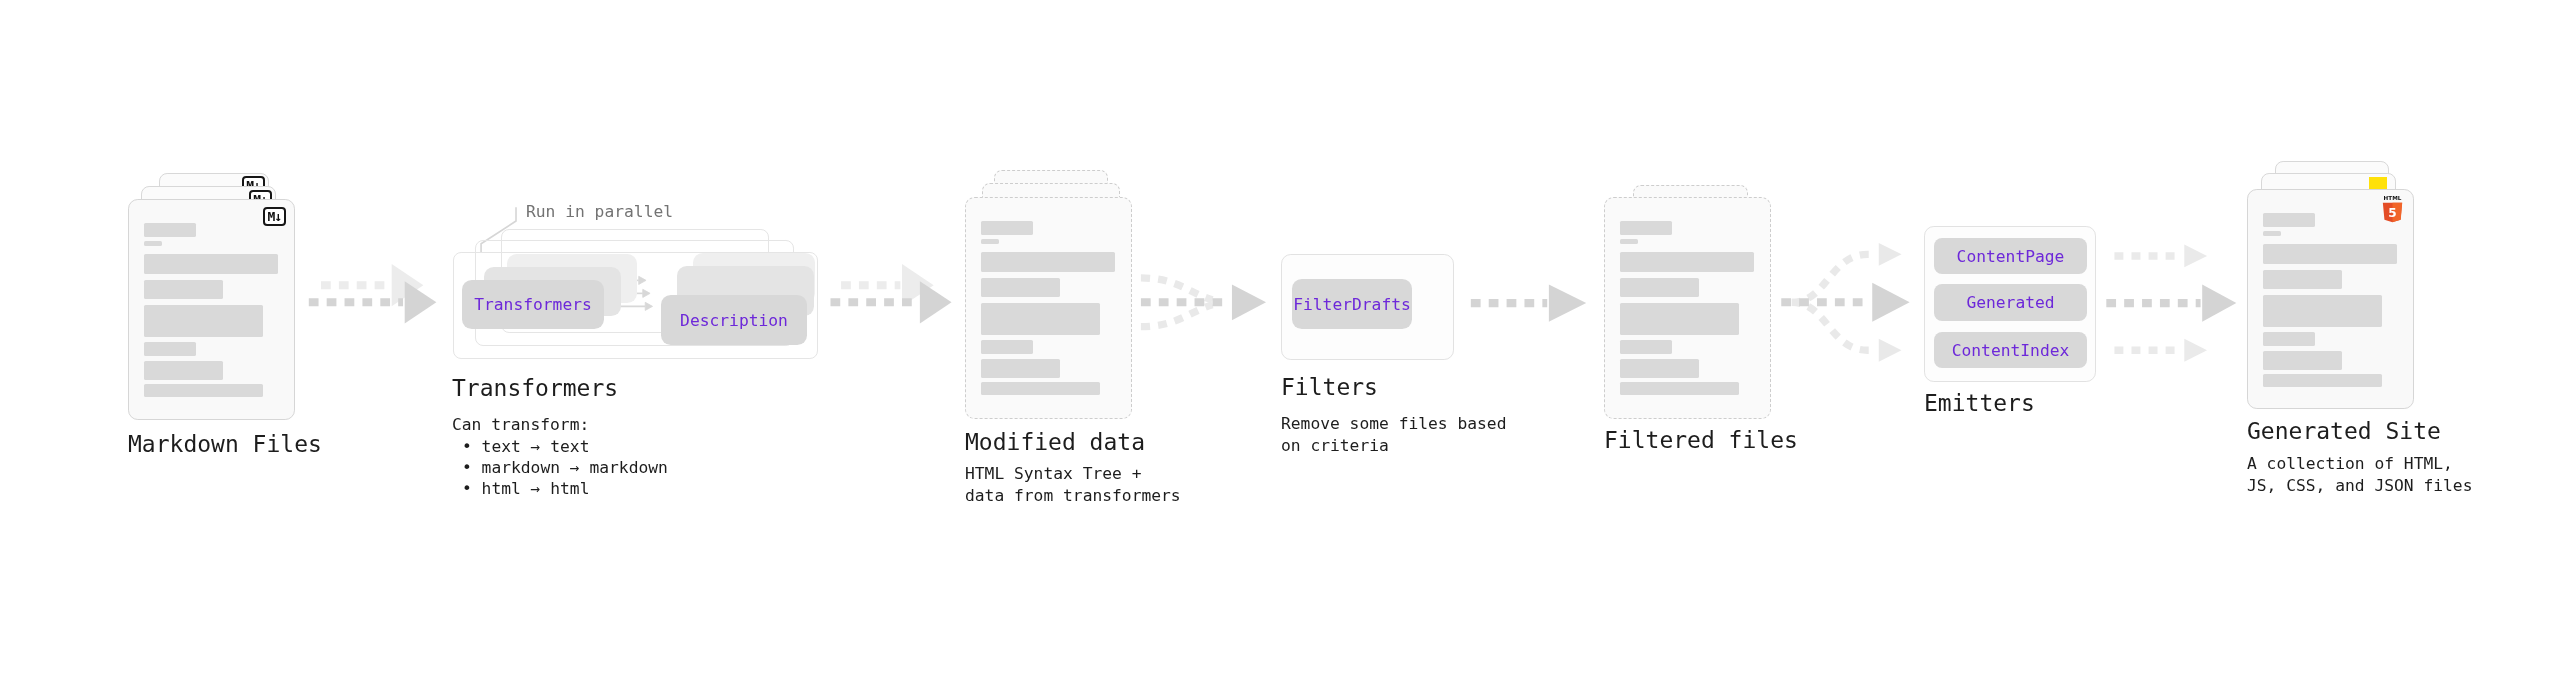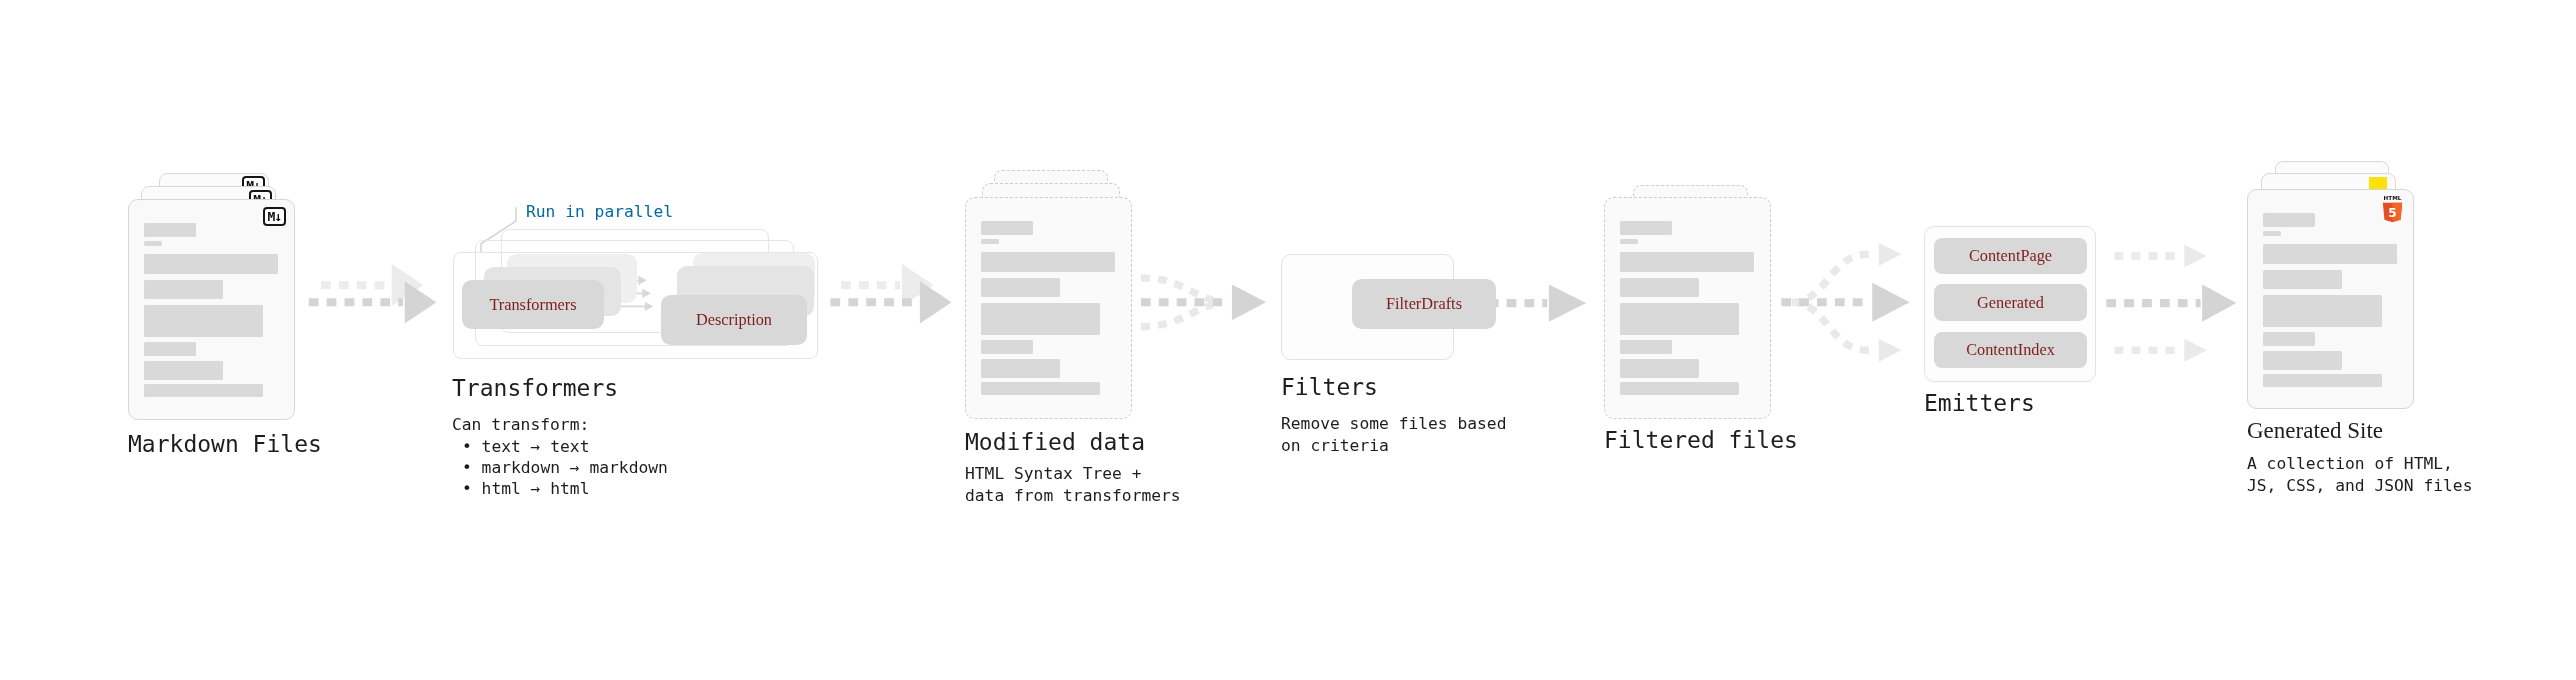--- a/index.html
+++ b/index.html
@@ -18,30 +18,30 @@
     font-weight:700;font-size:13px;line-height:15.4px;padding:0 2.4px;color:#111;letter-spacing:-0.8px;}
   .css-badge{position:absolute;right:6.5px;top:2.4px;display:flex;flex-direction:column;align-items:center;gap:0.8px;}
   .css-txt{font-size:6.5px;font-weight:700;color:#111;line-height:6.5px;letter-spacing:0;margin-top:11px;}
   .css-bar{width:16.3px;height:3.3px;background:#2962ff;border-radius:0.8px;}
   .js-badge{position:absolute;right:8.1px;top:3.3px;width:18px;height:12.2px;background:#ffe10a;}
   .h5top{font:700 7px "DejaVu Sans",sans-serif;text-anchor:middle;fill:#111;}
   .h5num{font:700 15px "DejaVu Sans",sans-serif;text-anchor:middle;fill:#fff;}
   
   .tf-box{position:absolute;border:1.6px solid #e5e5e5;border-radius:8.1px;box-sizing:border-box;background:transparent;}
   .pill{position:absolute;background:#d8d8d8;border-radius:9.8px;display:flex;align-items:center;justify-content:center;
-    font-size:16.3px;color:#7f1d1d;box-sizing:border-box;font-family:Liberation Serif, serif;}
+    font-size:16.3px;color:#6d28d9;box-sizing:border-box;}
   .pill.ghost1{background:#e4e4e4;}
   .pill.ghost2{background:#efefef;}
   
   .frame{position:absolute;border:1.6px solid #e2e2e2;border-radius:9.8px;background:#fdfdfd;box-sizing:border-box;}
   
   .title{position:absolute;font-size:23px;line-height:26px;font-weight:500;color:#1d1d1d;white-space:nowrap;}
   .caption{position:absolute;font-size:16.3px;line-height:22px;color:#1d1d1d;white-space:pre-line;}
   .bullet{position:absolute;font-size:16.3px;line-height:20.3px;color:#1d1d1d;white-space:nowrap;}
-  .callout-text{position:absolute;font-size:16.3px;color:#0369a1;white-space:nowrap;}
+  .callout-text{position:absolute;font-size:16.3px;color:#737373;white-space:nowrap;}
   .arrows{position:absolute;left:0;top:0;}
 </style>
 </head>
 <body>
 
 <div id="canvas">
 
   <svg class="arrows" width="2576" height="681" viewBox="0 0 3170 838">
 
     <g>
@@ -148,21 +148,21 @@
       <div class="bar" style="left: 14.6px; top: 105px; width: 119px; height: 32px;"></div>
       <div class="bar" style="left: 14.6px; top: 142px; width: 52px; height: 14px;"></div>
       <div class="bar" style="left: 14.6px; top: 161px; width: 79px; height: 18.7px;"></div>
       <div class="bar" style="left: 14.6px; top: 184px; width: 119px; height: 13px;"></div>
     </div>
   <div class="title" style="left:965px;top:429px;">Modified data</div>
   <div class="caption" style="left:965px;top:463px;">HTML Syntax Tree +
 data from transformers</div>
 
   <div class="frame" style="left:1281px;top:254px;width:173px;height:106px;"></div>
-  <div class="pill" style="left:1352px;top:279px;width:144px;height:50px;text-align:right;">FilterDrafts</div>
+  <div class="pill" style="left:1292px;top:279px;width:120px;height:50px;text-align:right;">FilterDrafts</div>
   <div class="title" style="left:1281px;top:374px;">Filters</div>
   <div class="caption" style="left:1281px;top:413px;">Remove some files based
 on criteria</div>
 
   <div class="doc-back dashed" style="left:1633px;top:185px;width:115px;height:81px;"></div>
   <div class="doc-card dashed" style="left:1604px;top:197px;width:167px;height:222px;">
       <div class="bar" style="left: 14.6px; top: 23px; width: 52px; height: 14px;"></div>
       <div class="bar" style="left: 14.6px; top: 41px; width: 18px; height: 4.9px;"></div>
       <div class="bar" style="left: 14.6px; top: 54px; width: 134px; height: 19.5px;"></div>
       <div class="bar" style="left: 14.6px; top: 80px; width: 79px; height: 18.7px;"></div>
@@ -197,18 +197,18 @@
     </svg>
   <div class="bar" style="left: 14.6px; top: 23px; width: 52px; height: 14px;"></div>
       <div class="bar" style="left: 14.6px; top: 41px; width: 18px; height: 4.9px;"></div>
       <div class="bar" style="left: 14.6px; top: 54px; width: 134px; height: 19.5px;"></div>
       <div class="bar" style="left: 14.6px; top: 80px; width: 79px; height: 18.7px;"></div>
       <div class="bar" style="left: 14.6px; top: 105px; width: 119px; height: 32px;"></div>
       <div class="bar" style="left: 14.6px; top: 142px; width: 52px; height: 14px;"></div>
       <div class="bar" style="left: 14.6px; top: 161px; width: 79px; height: 18.7px;"></div>
       <div class="bar" style="left: 14.6px; top: 184px; width: 119px; height: 13px;"></div>
     </div>
-  <div class="title" style="left:2247px;top:418px;font-family:Liberation Serif, serif;">Generated Site</div>
+  <div class="title" style="left:2247px;top:418px;">Generated Site</div>
   <div class="caption" style="left:2247px;top:453px;">A collection of HTML,
 JS, CSS, and JSON files</div>
 
 </div>
 
 
 </body></html>

